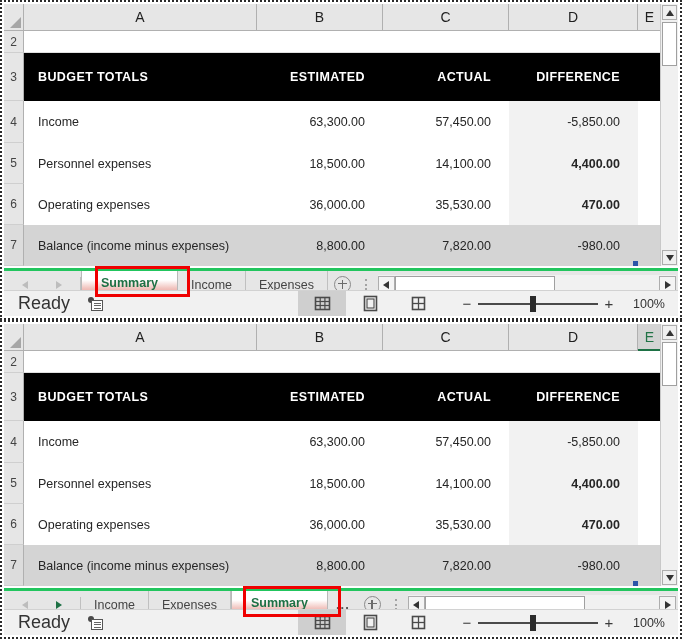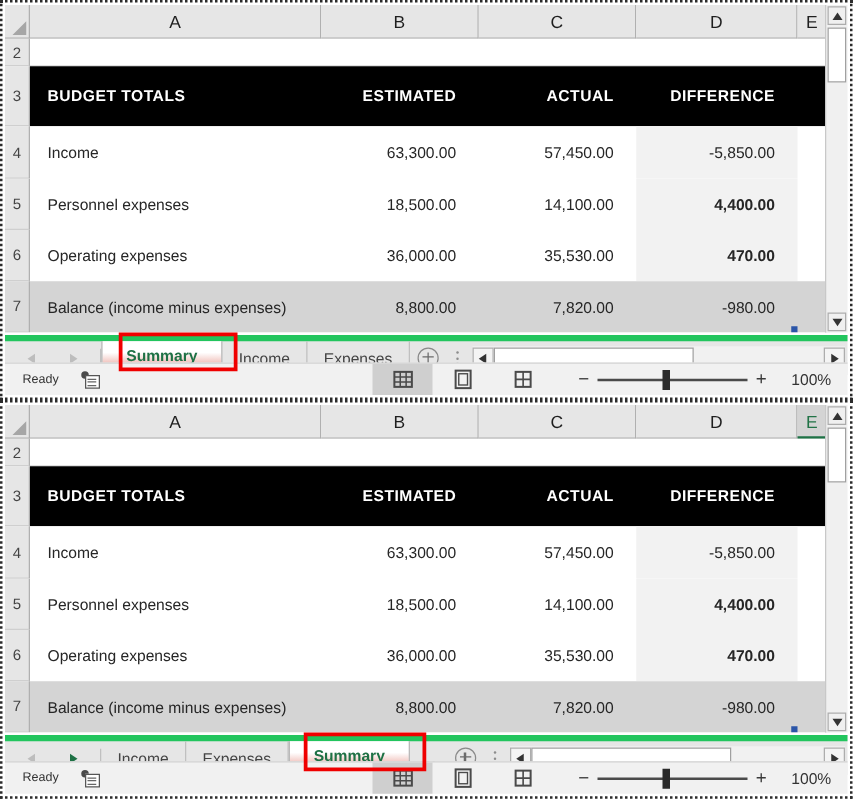--- a/index.html
+++ b/index.html
@@ -56,21 +56,21 @@
   .vbtn{position:absolute;left:1px;width:15px;height:15px;background:#f0f0f0;border:1px solid #adadad;box-sizing:border-box;display:flex;align-items:center;justify-content:center;}
   .vbtn.up{top:1px;} .vbtn.dn{bottom:1px;}
   .tri{width:0;height:0;border-style:solid;}
   .tri.up{border-width:0 4.5px 6px 4.5px;border-color:transparent transparent #333 transparent;}
   .tri.dn{border-width:6px 4.5px 0 4.5px;border-color:#333 transparent transparent transparent;}
   .tri.lt{border-width:4.5px 6px 4.5px 0;border-color:transparent #333 transparent transparent;}
   .tri.rt{border-width:4.5px 0 4.5px 6px;border-color:transparent transparent transparent #333;}
   .vthumb{position:absolute;left:1px;top:18px;width:15px;height:44px;background:#ffffff;border:1px solid #a0a0a0;box-sizing:border-box;}
 
   
-  .tabbar{position:absolute;left:2px;right:2px;height:27px;background:#e6e6e6;border-top:5px solid #22c55e;display:flex;align-items:center;}
+  .tabbar{position:absolute;left:2px;right:2px;height:27px;background:#e6e6e6;border-top:3px solid #22c55e;display:flex;align-items:center;}
   .navarrows{display:flex;align-items:center;width:76px;padding-left:16px;box-sizing:border-box;gap:24px;}
   .navarrow{display:flex;align-items:center;justify-content:center;width:10px;}
   .navarrow .tri.lt{border-color:transparent #bdbdbd transparent transparent;}
   .navarrow .tri.rt{border-color:transparent transparent transparent #bdbdbd;}
   .navarrow.active .tri.rt{border-color:transparent transparent transparent #1e7145;}
 
   .tabsep{width:1px;height:16px;background:#c0c0c0;}
   .tabs{display:flex;align-items:flex-end;height:27px;}
   .tab{height:27px;display:flex;align-items:center;padding:0 13px;font-size:12.5px;color:#444;box-sizing:border-box;white-space:nowrap;}
   .tab.plain{border-right:1px solid #c0c0c0;}
@@ -88,21 +88,21 @@
   .vdots i{width:2px;height:2px;background:#8c8c8c;display:block;border-radius:50%;}
 
   .hbar{flex:1;height:19px;margin:0 2px 0 4px;background:#f1f1f1;display:flex;align-items:center;position:relative;}
   .hbtn{width:17px;height:17px;border:1px solid #adadad;background:#f4f4f4;box-sizing:border-box;display:flex;align-items:center;justify-content:center;}
   .hthumb{width:160px;height:17px;background:#ffffff;border:1px solid #a0a0a0;box-sizing:border-box;}
   .hbtn.rightend{position:absolute;right:0;}
 
   
   .statusbar{position:absolute;left:2px;right:2px;bottom:2px;height:25px;background:#f1f1f1;border-top:1px solid #d2d2d2;display:flex;align-items:center;}
   .status-left{display:flex;align-items:center;padding-left:14px;gap:18px;}
-  .status-ready{font-size:10px;color:#333;}
+  .status-ready{font-size:18px;color:#333;}
   .macro-icon{width:15px;height:14px;position:relative;}
   .macro-icon .sheet{position:absolute;right:0;bottom:0;width:12px;height:11px;border:1.4px solid #555;box-sizing:border-box;background:#fff;}
   .macro-icon .sheet i{position:absolute;left:1.5px;right:1.5px;height:1.2px;background:#666;}
   .macro-icon .dot{position:absolute;left:0;top:0;width:6px;height:6px;border-radius:50%;background:#4a4a4a;}
   .status-right{margin-left:auto;display:flex;align-items:center;height:25px;}
   .viewbtn{width:48px;height:25px;display:flex;align-items:center;justify-content:center;}
   .viewbtn.active{background:#cfcfcf;}
   .zoomctl{display:flex;align-items:center;gap:0;padding-left:14px;}
   .zsign{font-size:15px;color:#3a3a3a;width:22px;text-align:center;}
   .ztrack{width:120px;height:2px;background:#4a4a4a;position:relative;}

